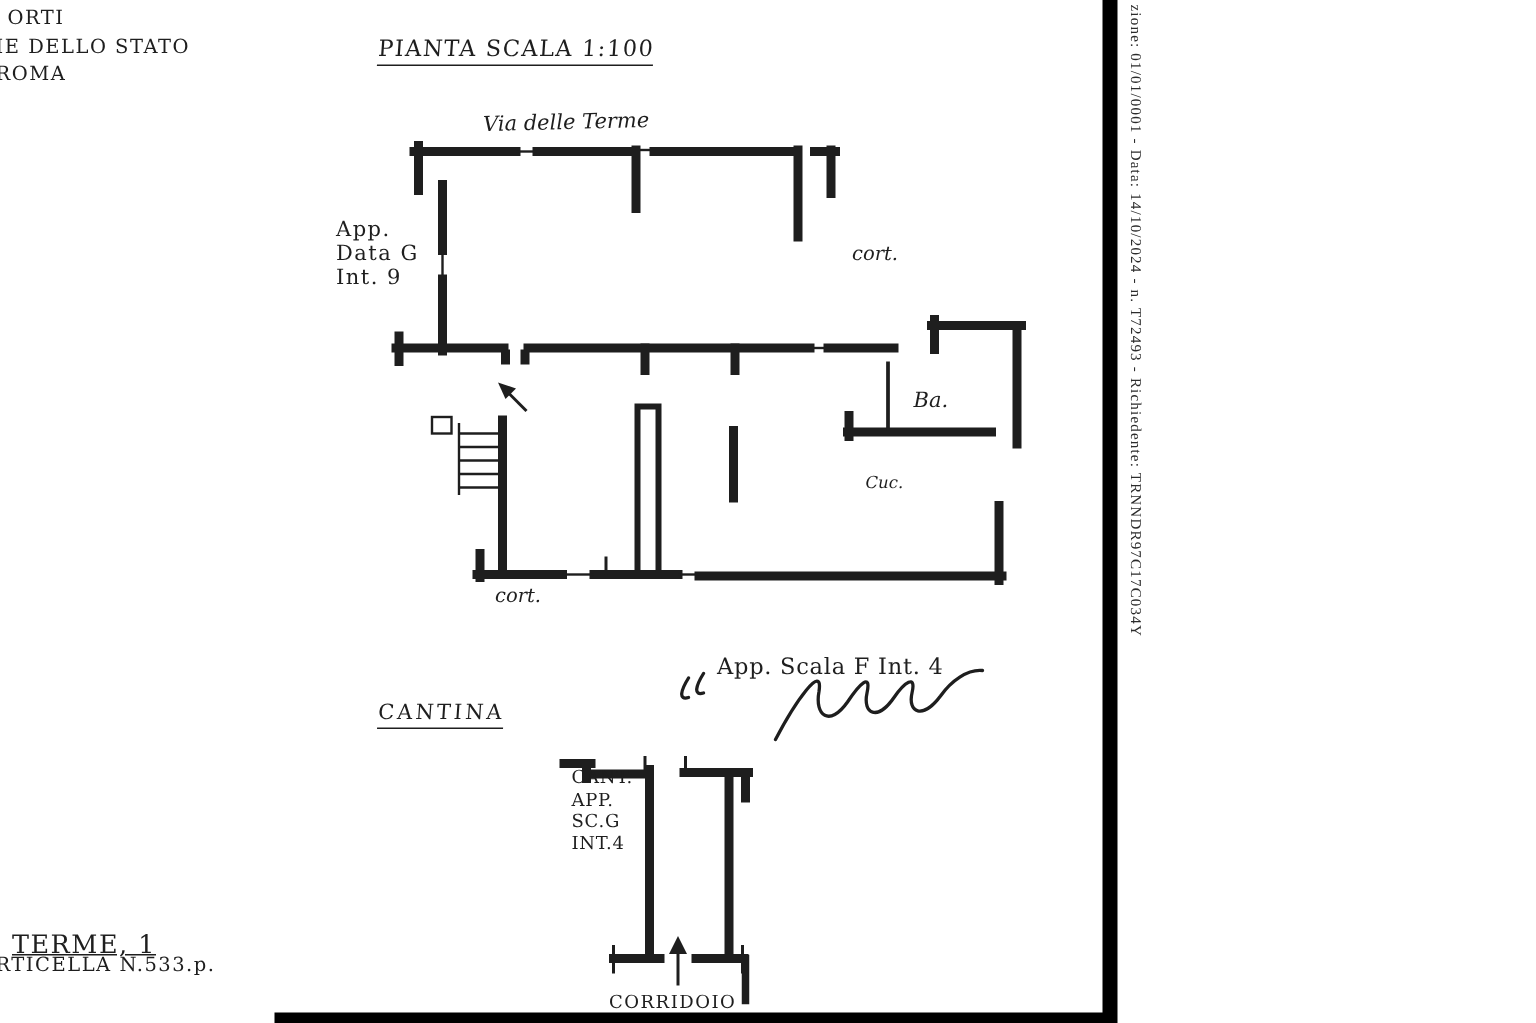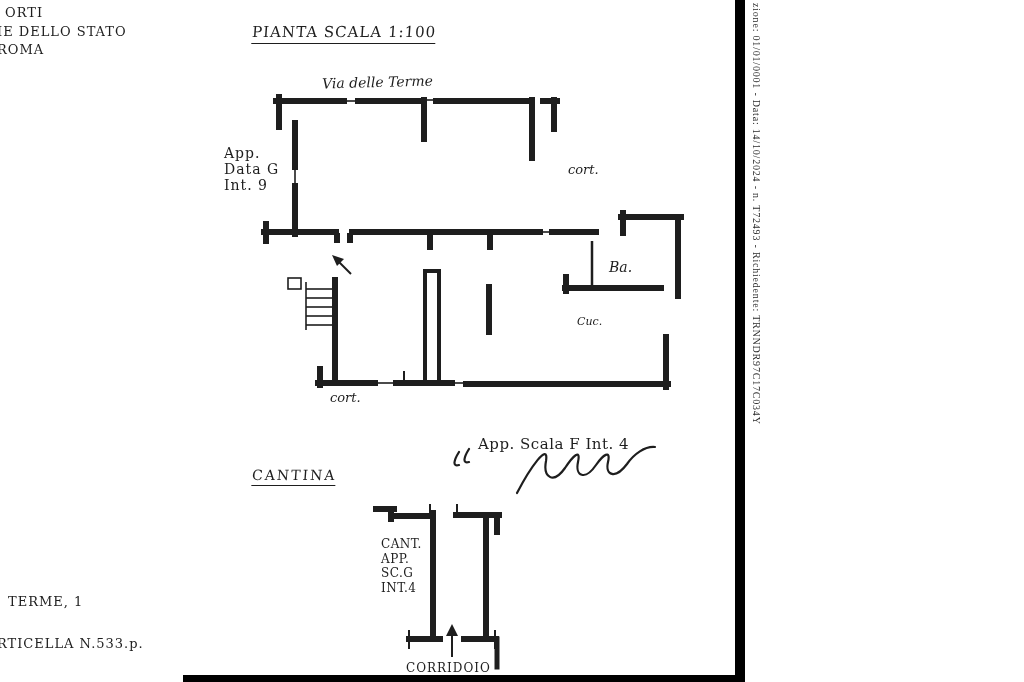--- a/index.html
+++ b/index.html
@@ -15,26 +15,26 @@
   .multiline{line-height:16px;}
   #plan-title{left:252px;top:23px;font-size:15px;transform:skewX(-4deg);}
   #street-label{left:322px;top:74px;font-size:14px;transform:rotate(-1.5deg);}
   #apt-left{left:224px;top:145px;font-size:14px;}
   #cort-top{left:568px;top:162px;font-size:13px;}
   #ba-label{left:609px;top:259px;font-size:14px;}
   #cuc-label{left:577px;top:315px;font-size:11px;}
   #cort-bottom{left:330px;top:390px;font-size:13px;}
   #apt-caption{left:478px;top:397px;font-size:15px;letter-spacing:.5px;margin-top:38px;}
   #cantina-title{left:252px;top:467px;font-size:14px;letter-spacing:2px;transform:skewX(-4deg);}
-  #cant-block{left:381px;top:537px;font-size:12px;line-height:14.5px;letter-spacing:.5px;}
+  #cant-block{left:381px;top:511px;font-size:12px;line-height:14.5px;letter-spacing:.5px;}
   #corridoio{left:406px;top:661px;font-size:12px;letter-spacing:1px;}
   #lm1{left:5px;top:5px;font-size:13px;text-align:center;}
   #lm2{left:-3px;top:24px;font-size:13px;}
   #lm3{left:-3px;top:42px;font-size:13px;}
-  #lm-b1{left:8px;top:594px;font-size:13px;}
+  #lm-b1{left:8px;top:620px;font-size:17px;text-decoration:underline;}
   #lm-b2{left:-3px;top:636px;font-size:13px;}
   #right-bar{position:absolute;left:735px;top:0;width:10px;height:682px;background:#000;}
   #bottom-bar{position:absolute;left:183px;top:675px;width:553px;height:7px;background:#000;}
   #right-vertical-text{
     position:absolute;left:751px;top:3px;height:676px;
     writing-mode:vertical-rl;
     font-family:"Liberation Serif",serif;font-size:10px;letter-spacing:.8px;color:#2b2b2b;
   }
 </style>
 </head>

